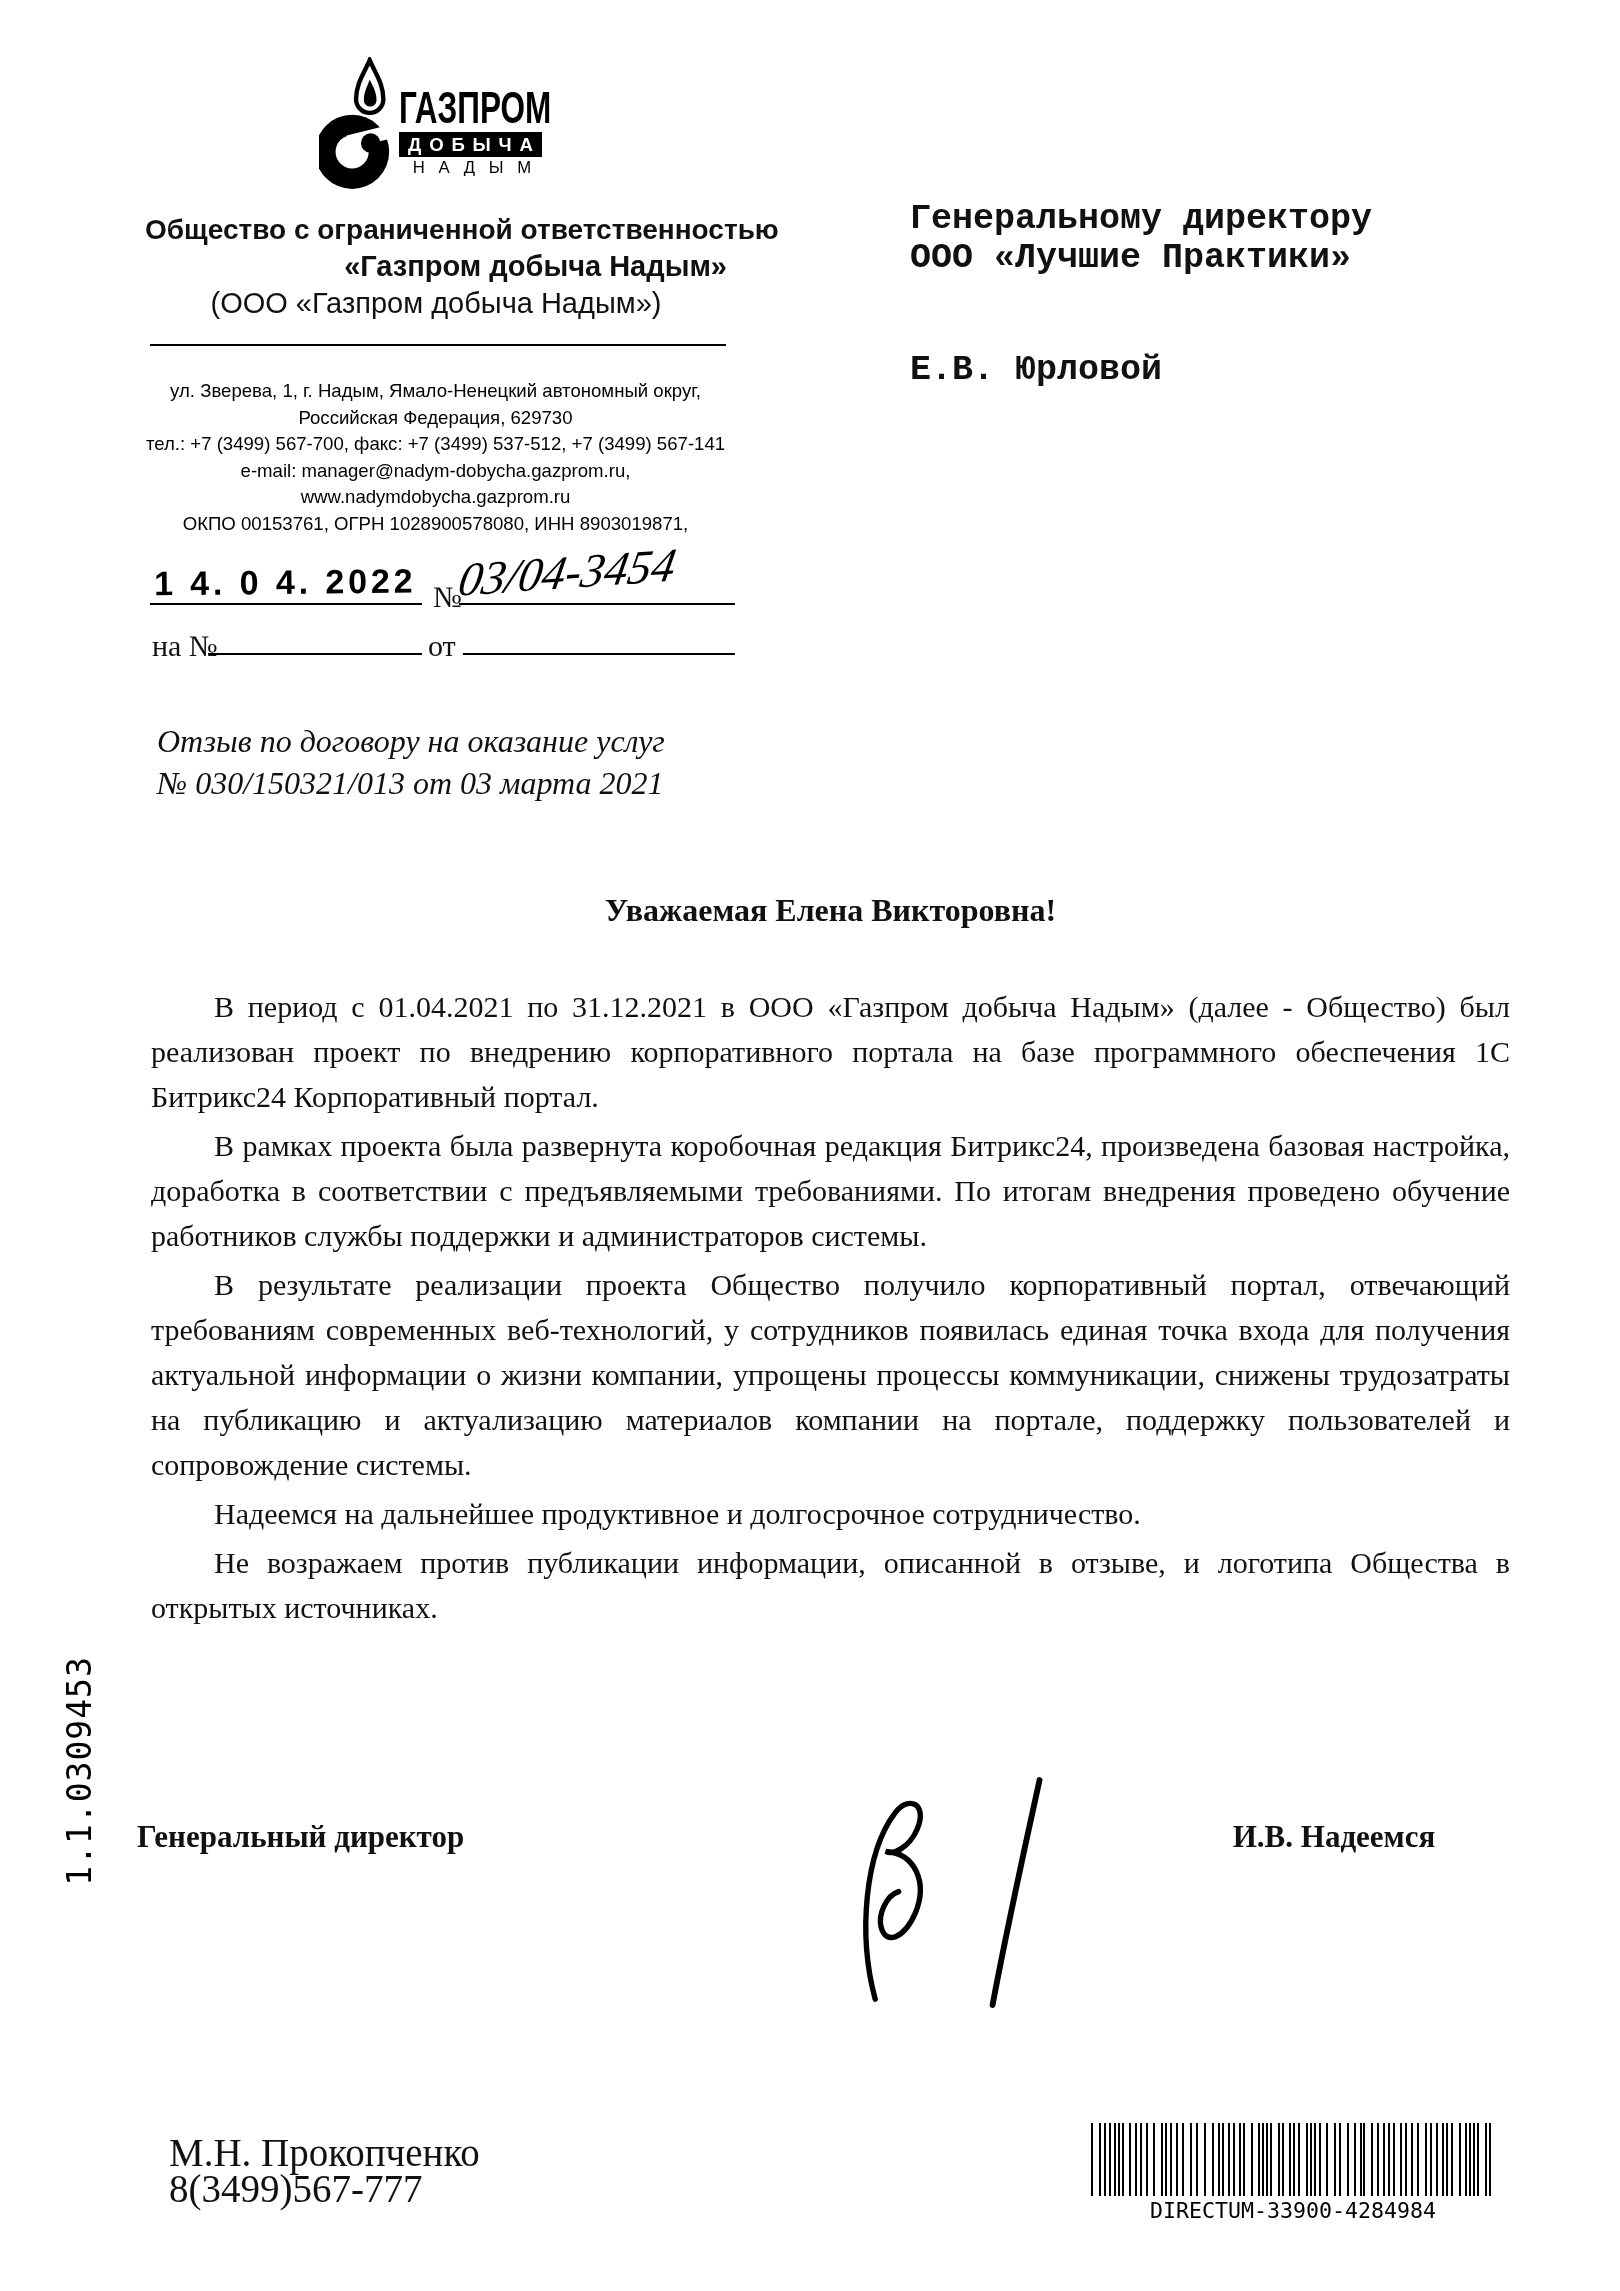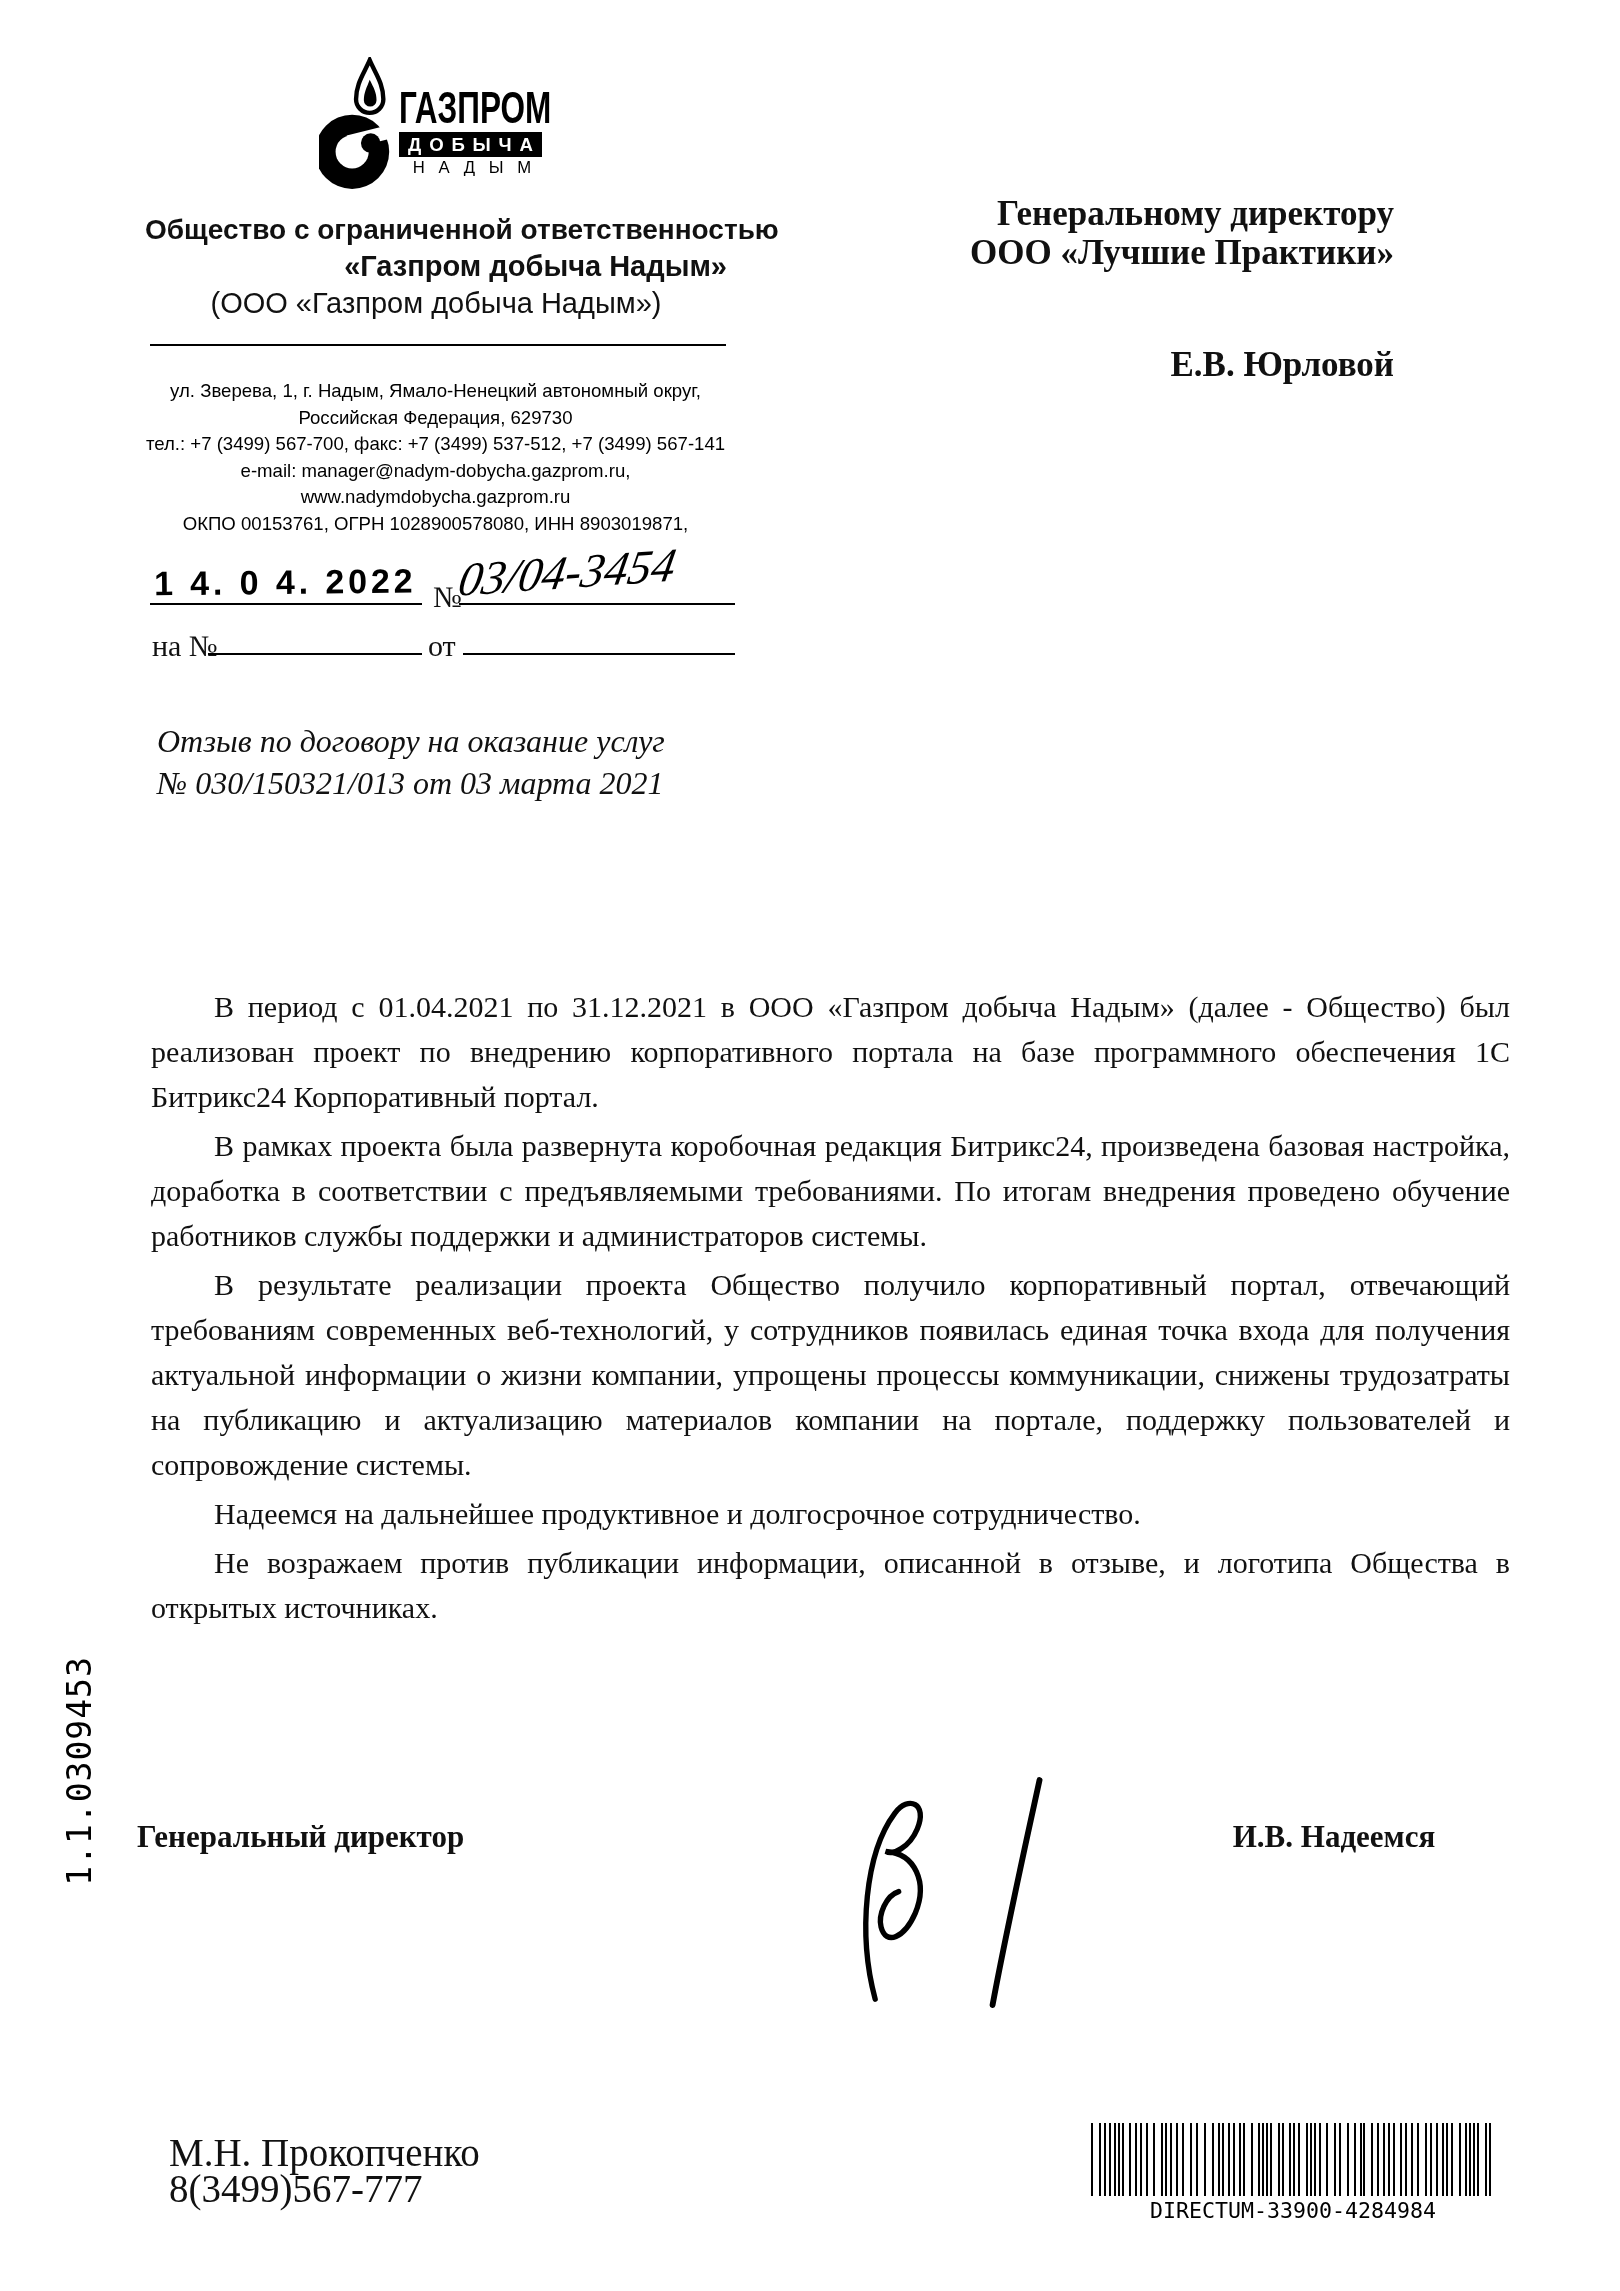--- a/index.html
+++ b/index.html
@@ -55,22 +55,22 @@
   }
   .uline { position:absolute; border-bottom:2px solid #000; height:0; }
   .num-label { position:absolute; font-size:30px; font-family:"Liberation Serif", serif; }
   .hand-number {
     position:absolute; left:459px; top:545px; font-family:"Liberation Serif", serif;
     font-style:italic; font-size:47px; white-space:nowrap;
     transform:rotate(-4deg) skewX(-14deg); color:#000;
   }
 
   
-  .recipient { position:absolute; left:910px; top:194px; width:484px; text-align:right;
-    font-weight:bold; font-size:35px; line-height:39px; }
+  .recipient { position:absolute; left:910px; top:200px; width:484px; text-align:left;
+    font-weight:bold; font-size:35px; line-height:39px;font-family:Liberation Mono, monospace; }
   .recipient .r-name { margin-top:73px; }
 
   
   .subject { position:absolute; left:157px; top:720px; font-style:italic; font-size:32px; line-height:42px; }
 
   
   .salutation { position:absolute; left:147px; top:892px; width:1367px; text-align:center;
     font-weight:bold; font-size:32px; }
   .body-text { position:absolute; left:147px; top:980px; width:1367px;
     font-size:30px; line-height:45px; text-align:justify; }
@@ -147,20 +147,21 @@
     <div>Генеральному директору</div>
     <div>ООО «Лучшие Практики»</div>
     <div class="r-name">Е.В. Юрловой</div>
   </div>
 
   <div class="subject">
     <div>Отзыв по договору на оказание услуг</div>
     <div>№ 030/150321/013 от 03 марта 2021</div>
   </div>
 
+  <div class="salutation">Уважаемая Елена Викторовна!</div>
 
   <div class="body-text">
     <p>В период с 01.04.2021 по 31.12.2021 в ООО «Газпром добыча Надым» (далее - Общество) был реализован проект по внедрению корпоративного портала на базе программного обеспечения 1С Битрикс24 Корпоративный портал.</p>
     <p>В рамках проекта была развернута коробочная редакция Битрикс24, произведена базовая настройка, доработка в соответствии с предъявляемыми требованиями. По итогам внедрения проведено обучение работников службы поддержки и администраторов системы.</p>
     <p>В результате реализации проекта Общество получило корпоративный портал, отвечающий требованиям современных веб-технологий, у сотрудников появилась единая точка входа для получения актуальной информации о жизни компании, упрощены процессы коммуникации, снижены трудозатраты на публикацию и актуализацию материалов компании на портале, поддержку пользователей и сопровождение системы.</p>
     <p>Надеемся на дальнейшее продуктивное и долгосрочное сотрудничество.</p>
     <p>Не возражаем против публикации информации, описанной в отзыве, и логотипа Общества в открытых источниках.</p>
   </div>
 
   <div class="sig-title">Генеральный директор</div>

